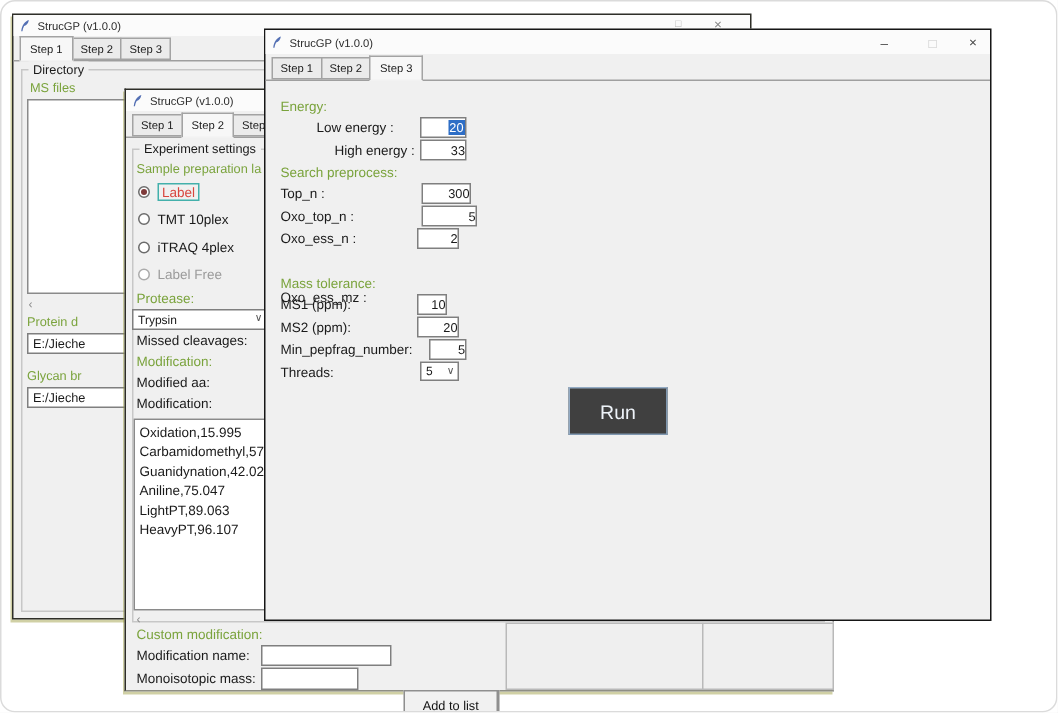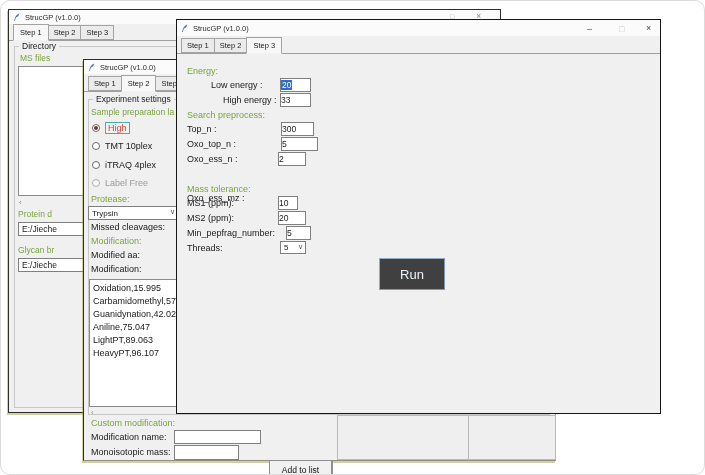--- a/index.html
+++ b/index.html
@@ -13,21 +13,21 @@
   .tabs{position:absolute;display:flex;align-items:flex-end;height:16px;padding-left:2px;font-size:7.5px;}
   .tabline{position:absolute;left:0;right:0;height:1px;background:#9f9f9f;}
   .tab{border:1px solid #a3a3a3;background:#ebebeb;padding:2px 5px;margin-right:-1px;white-space:nowrap;}
   .tab.active{background:#f7f7f7;position:relative;z-index:2;padding:3px 6px;margin-bottom:-1px;border-bottom:1px solid #f2f2f2;}
   .group{position:absolute;border:1px solid #c7c7c7;}
   .group>.gtitle{position:absolute;top:-6px;left:4px;background:#f0f0f0;padding:0 3px;font-size:8.5px;color:#1a1a1a;white-space:nowrap;}
   .lbl{position:absolute;font-size:9px;color:#1a1a1a;white-space:nowrap;}
   .glb{position:absolute;font-size:9px;color:#7aa33c;white-space:nowrap;}
   .glb8{position:absolute;font-size:8.5px;color:#7aa33c;white-space:nowrap;}
   .fld{position:absolute;background:#fff;border:1px solid #7f7f7f;font-size:8.5px;
-    display:flex;align-items:center;justify-content:flex-start;white-space:nowrap;overflow:hidden;}
+    display:flex;align-items:center;justify-content:flex-end;white-space:nowrap;overflow:hidden;}
   .fld.left{justify-content:flex-start;padding-left:3px;}
   .sel{background:#2e6ec6;color:#fff;padding:0 1px;}
   .combo{position:absolute;background:#fff;border:1px solid #7f7f7f;font-size:8px;
     display:flex;align-items:center;padding-left:3px;white-space:nowrap;overflow:hidden;}
   .combo .chev{position:absolute;right:2px;top:1px;font-size:7px;color:#555;}
   .listbox{position:absolute;background:#fff;border:1px solid #8a8a8a;overflow:hidden;
     font-size:9px;line-height:13px;padding:2px 0 0 3px;}
   .radiorow{position:absolute;display:flex;align-items:center;font-size:9px;white-space:nowrap;}
   .rdot{width:8px;height:8px;border-radius:50%;border:1px solid #6b6b6b;background:#fff;margin-right:5px;flex:0 0 auto;}
   .rdot.on::after{content:'';display:block;width:4px;height:4px;margin:1px;border-radius:50%;background:#7e3a3a;}
@@ -85,21 +85,21 @@
       <div class="tab">Step 3</div>
     </div>
     <div class="tabline" style="top:31px;"></div>
     <div class="group" style="left:4px;top:39px;width:462px;height:316px;">
       <span class="gtitle">Experiment settings</span>
     </div>
     <div class="glb8" style="left:7px;top:47px;">Sample preparation la</div>
 
     <div class="radiorow" style="left:8px;top:62px;">
       <span class="rdot on"></span>
-      <span style="color:#d8453e;border:1px solid #43b0ab;padding:0 2px;">High</span>
+      <span style="color:#d8453e;border:1px solid #43b0ab;padding:0 2px;">Label</span>
     </div>
     <div class="radiorow" style="left:8px;top:81px;">
       <span class="rdot"></span>
       <span>TMT 10plex</span>
     </div>
     <div class="radiorow" style="left:8px;top:100px;">
       <span class="rdot"></span>
       <span>iTRAQ 4plex</span>
     </div>
     <div class="radiorow" style="left:8px;top:118px;color:#9b9b9b;">

